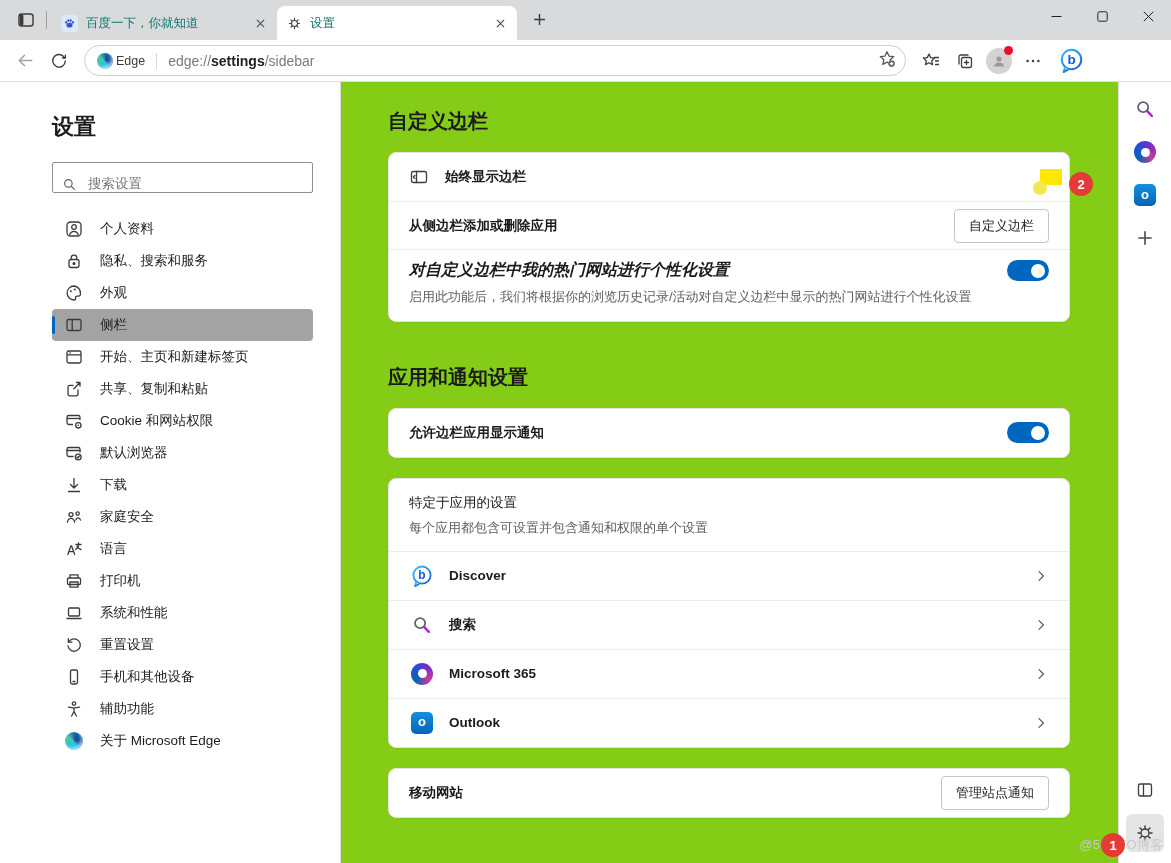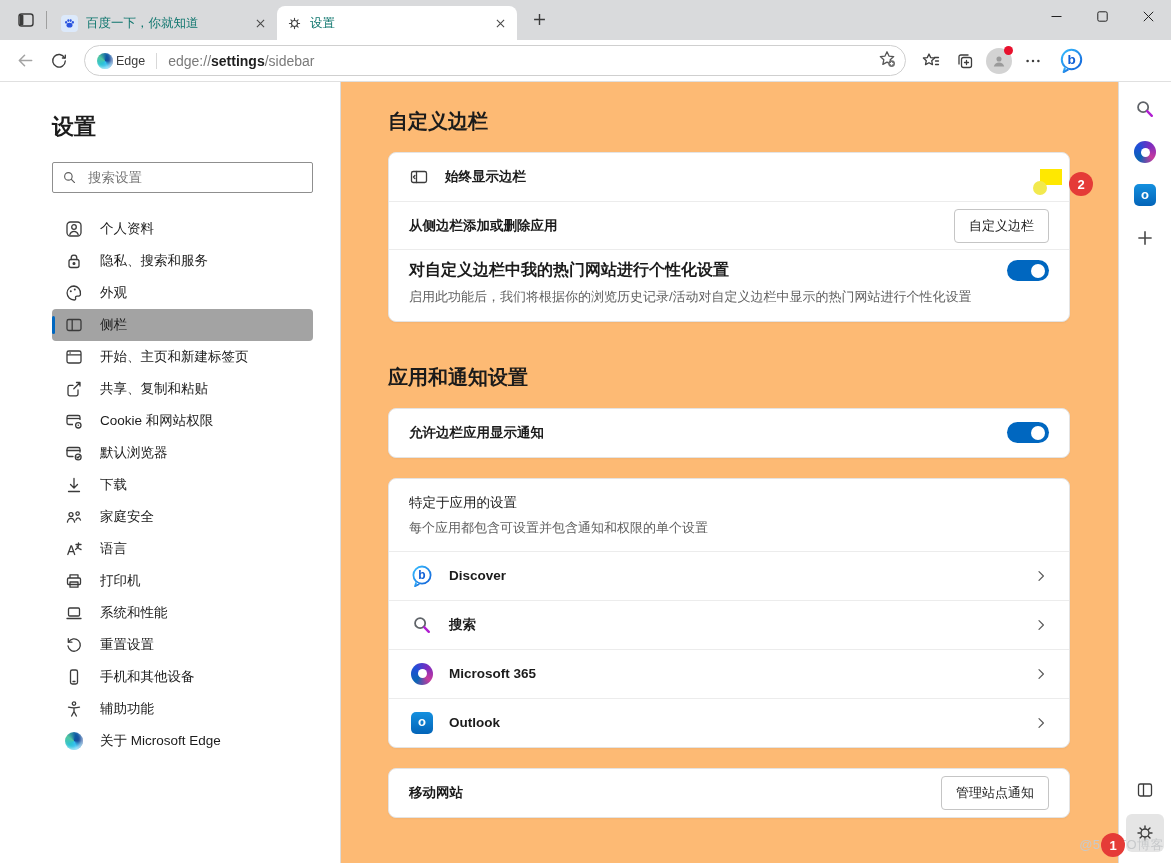--- a/index.html
+++ b/index.html
@@ -34,39 +34,39 @@
   .edge-logo { border-radius:50%; background:conic-gradient(from 160deg,#35c1f1,#2bc3d2,#52c7a0,#0c59a4,#1b4c9b,#35c1f1); position:relative; box-shadow:inset -2px -2px 3px rgba(255,255,255,.55); }
   .edge-logo.s16 { width:16px; height:16px; }
   .edge-logo.s18 { width:18px; height:18px; }
 
   
   .app { display:flex; height:781px; }
 
   
   .nav { width:341px; border-right:1px solid #dcdcdc; background:#fff; padding-top:18px; flex:none; }
   .nav-title { font-size:22px; font-weight:700; margin:12px 0 20px 52px; }
-  .searchbox { width:261px; height:31px; margin-left:52px; border:1px solid #8f8f8f; border-radius:2px; display:flex; align-items:center; padding:0 9px; gap:9px; background:#fff; }
+  .searchbox { width:261px; height:31px; margin-left:52px; border:1px solid #8f8f8f; border-radius:2px; display:flex; align-items:flex-end; padding:0 9px; gap:9px; background:#fff; }
   .searchbox input { border:none; outline:none; font-size:13.5px; width:100%; color:#6f6f6f; font-family:inherit; background:transparent; }
   .nav-list { margin-top:20px; }
   .nav-item { position:relative; width:261px; height:32px; margin-left:52px; display:flex; align-items:center; gap:16px; padding-left:12px; font-size:13.5px; border-radius:4px; color:#1b1b1b; }
   .nav-item.selected { background:#a3a3a3; }
   .nav-item.selected::before { content:""; position:absolute; left:0; top:7px; width:3px; height:18px; border-radius:2px; background:#0067c0; }
   .nav-icon { width:20px; height:20px; display:flex; align-items:center; justify-content:center; flex:none; }
 
   
-  .main { flex:1; background:#fdba74; padding:22px 48px 0 47px; position:relative; overflow:hidden; }
+  .main { flex:1; background:#84cc16; padding:22px 48px 0 47px; position:relative; overflow:hidden; }
   .h1 { font-size:20px; font-weight:700; margin:4px 0 17px; }
   .h1.second { margin:42px 0 17px;font-family:Liberation Mono, monospace; }
   .card { background:#fff; border:1px solid #e4e4e4; border-radius:8px; box-shadow:0 1px 2px rgba(0,0,0,.04); }
   .row { display:flex; align-items:center; min-height:48px; padding:0 20px; font-size:13.5px; font-weight:700; }
   .row + .row, .rowline { border-top:1px solid #ececec; }
   .row-label { flex:1; }
   .lead-icon { margin-right:16px; display:flex; }
   .block { padding:10px 20px 14px; }
-  .block-top { display:flex; align-items:flex-start; }
+  .block-top { display:flex; align-items:flex-start;font-style:italic; }
   .desc { font-size:13px; color:#5f5f5f; font-weight:400; margin-top:7px; line-height:1.45; }
   .btn { font-family:inherit; font-size:13px; padding:7px 14px; background:#fff; border:1px solid #c5c5c5; border-radius:4px; color:#1b1b1b; }
   .toggle { width:42px; height:21px; border-radius:11px; background:#0067c0; position:relative; flex:none; }
   .toggle::after { content:""; position:absolute; right:4px; top:3.5px; width:14px; height:14px; border-radius:50%; background:#fff; }
   .toggle.green { background:#15691c; }
   .toggle.green::after { background:#f2e94e; }
   .highlight { background:#ffe800; padding:8px 11px; margin:-8px -13px -8px 0; }
   .card-head { padding:15px 20px 13px; }
   .card-head .title { font-size:13.5px; font-weight:400; }
   .approw { display:flex; align-items:center; height:49px; padding:0 20px; font-size:13.5px; font-weight:700; border-top:1px solid #ececec; }

